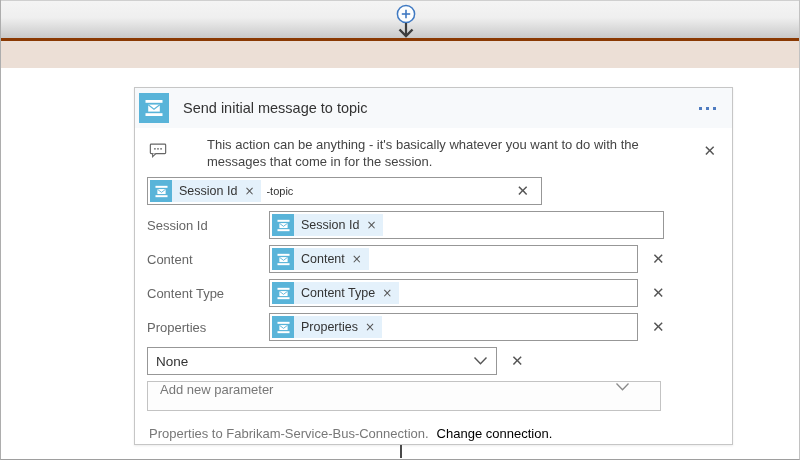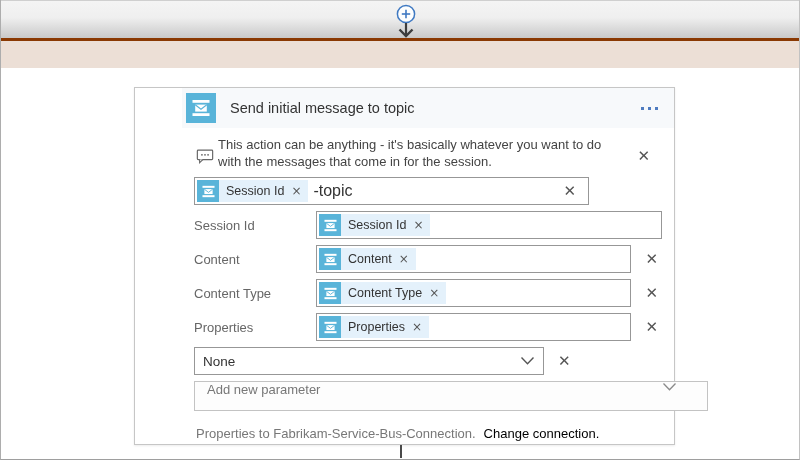--- a/index.html
+++ b/index.html
@@ -21,60 +21,59 @@
   .top-band {
     position: absolute; left: 0; right: 0; top: 0; height: 38px;
     background: linear-gradient(#f4f4f4 0%, #efefef 45%, #c9c9c9 100%);
     border-top: 1px solid #cfcfcf;
   }
   .orange-line { position: absolute; left: 0; right: 0; top: 38px; height: 3px; background: #8a3903; }
   .tan-band { position: absolute; left: 0; right: 0; top: 41px; height: 27px; background: #ecdfd6; }
   .insert-node { position: absolute; left: 394px; top: 2px; width: 22px; height: 36px; cursor: pointer; }
   
   .card {
-    position: absolute; left: 133px; top: 87px; width: 541px; height: 358px;
+    position: absolute; left: 133px; top: 87px; width: 599px; height: 358px;
     background: #fff; border: 1px solid #c6c6c6;
     box-shadow: 0 1px 2px rgba(0,0,0,0.08);
-    padding-left: 47px;
   }
   .card-header {
     height: 40px; display: flex; align-items: center;
     background: #f7f9fb; padding: 0 14px 0 4px; cursor: pointer;
   }
   .sb-badge {
     display: inline-flex; align-items: center; justify-content: center;
     background: #59b4d9; flex: 0 0 auto;
   }
   .hdr-badge { width: 30px; height: 30px; }
   .hdr-title { margin-left: 14px; font-size: 14.5px; color: #333; }
   .more-btn { margin-left: auto; display: flex; gap: 4px; cursor: pointer; padding: 4px 2px; }
   .more-btn i { width: 3px; height: 3px; background: #4f7cc0; display: block; }
   .card-body { padding: 5px 12px 10px 12px; }
   
-  .info-row { display: flex; align-items: center; margin: 3px 8px 7px 0; }
+  .info-row { display: flex; align-items: flex-start; margin: 3px 0 7px 0; gap: 36px; }
   .info-ico { flex: 0 0 auto; margin: 5px 4px 0 2px; }
   .info-text { flex: 1; font-size: 13px; line-height: 17px; color: #444; margin-left { } ; margin-right: 14px; max-width: 452px; }
   .x-btn {
     font-size: 15px; color: #555; background: none; border: none; cursor: pointer;
     line-height: 1; padding: 2px 4px; font-family: "DejaVu Sans", sans-serif;
   }
   .info-row .x-btn { margin-left: auto; margin-top: 6px; }
   
   .field-row { display: flex; align-items: center; margin-bottom: 6px; }
   .field-label { width: 122px; flex: 0 0 auto; font-size: 13px; color: #666; padding-top: 1px; }
   .req { color: #c00; margin-right: 2px; }
   .input-box {
     height: 28px; border: 1px solid #979797; background: #fff;
     display: flex; align-items: center; padding: 2px; width: 369px; cursor: text;
   }
   .input-box.wide { width: 395px; }
   .input-box.select { width: 350px; padding: 0 8px; cursor: pointer; }
   .select-value { font-size: 13.5px; color: #333; }
   .select .chev { margin-left: auto; }
-  .suffix { font-size: 16px; color: #333; margin-left: 5px; }
+  .suffix { font-size: 11px; color: #333; margin-left: 5px; }
   .inner-clear { margin-left: auto; margin-right: 6px; }
   .outer-clear { margin-left: 10px; }
   
   .token { display: inline-flex; align-items: stretch; height: 22px; cursor: pointer; }
   .tok-badge { width: 22px; height: 22px; }
   .tok-body {
     display: flex; align-items: center; background: #e4f1fb; padding: 0 7px;
     font-size: 12.5px; color: #333; white-space: nowrap;
   }
   .tok-x { margin-left: 7px; font-size: 12px; color: #555; cursor: pointer; font-family: "DejaVu Sans", sans-serif; }

